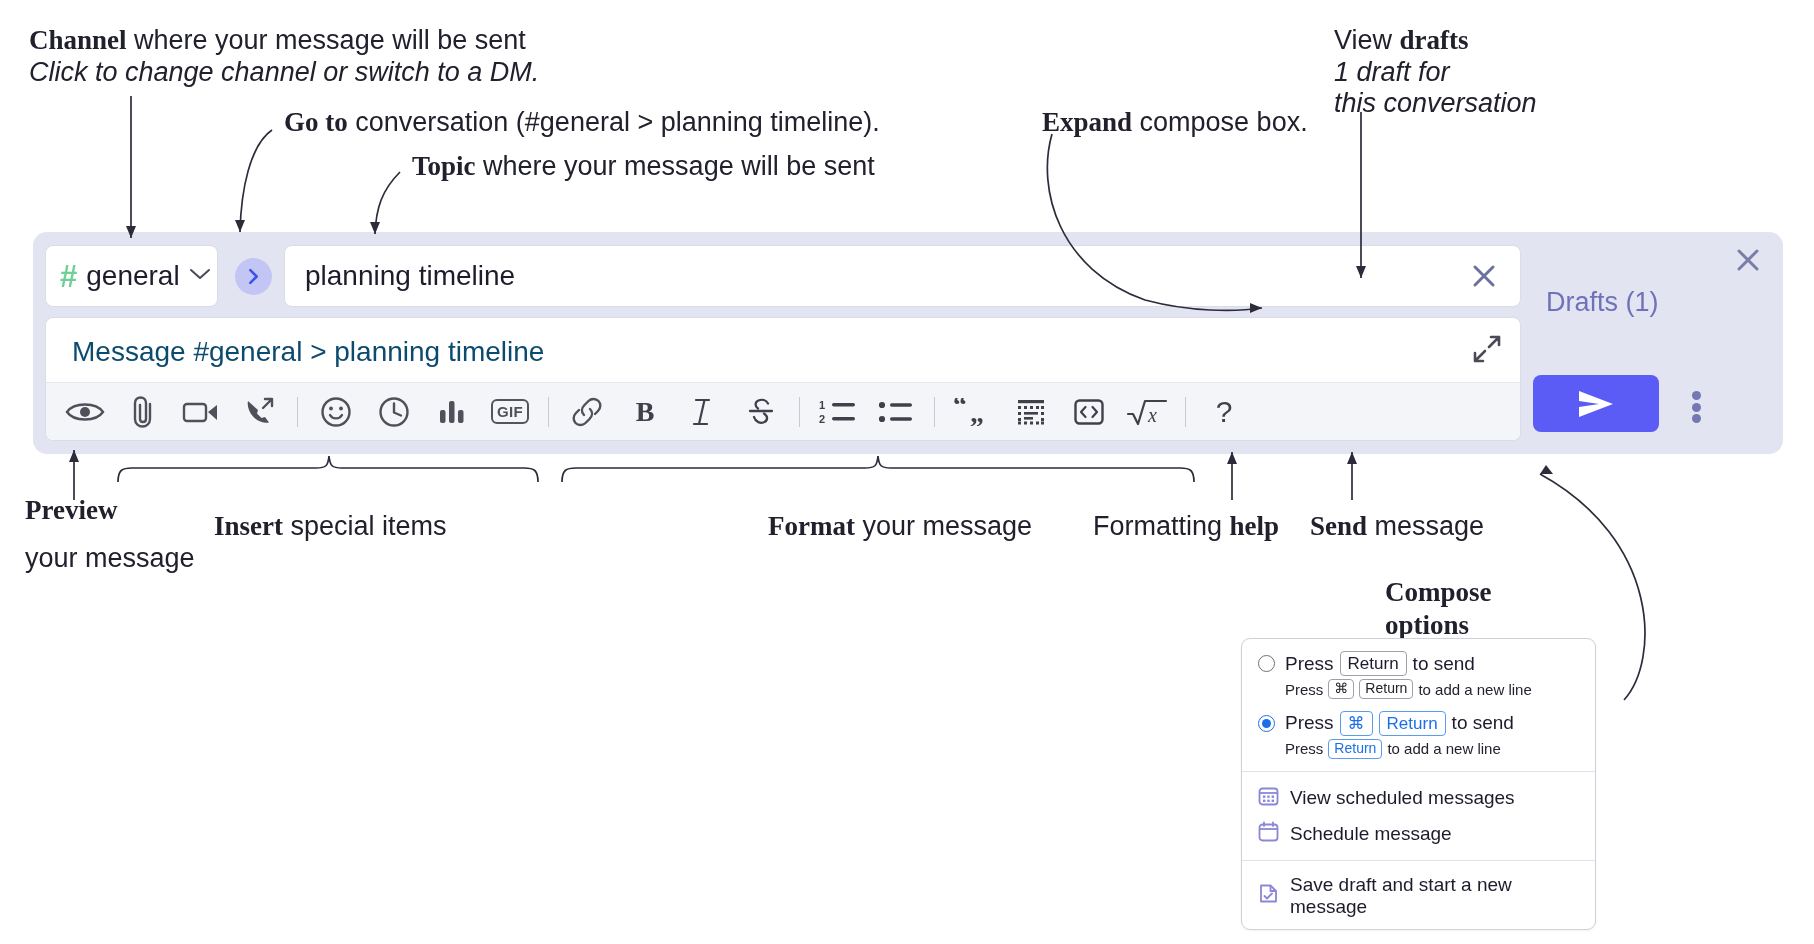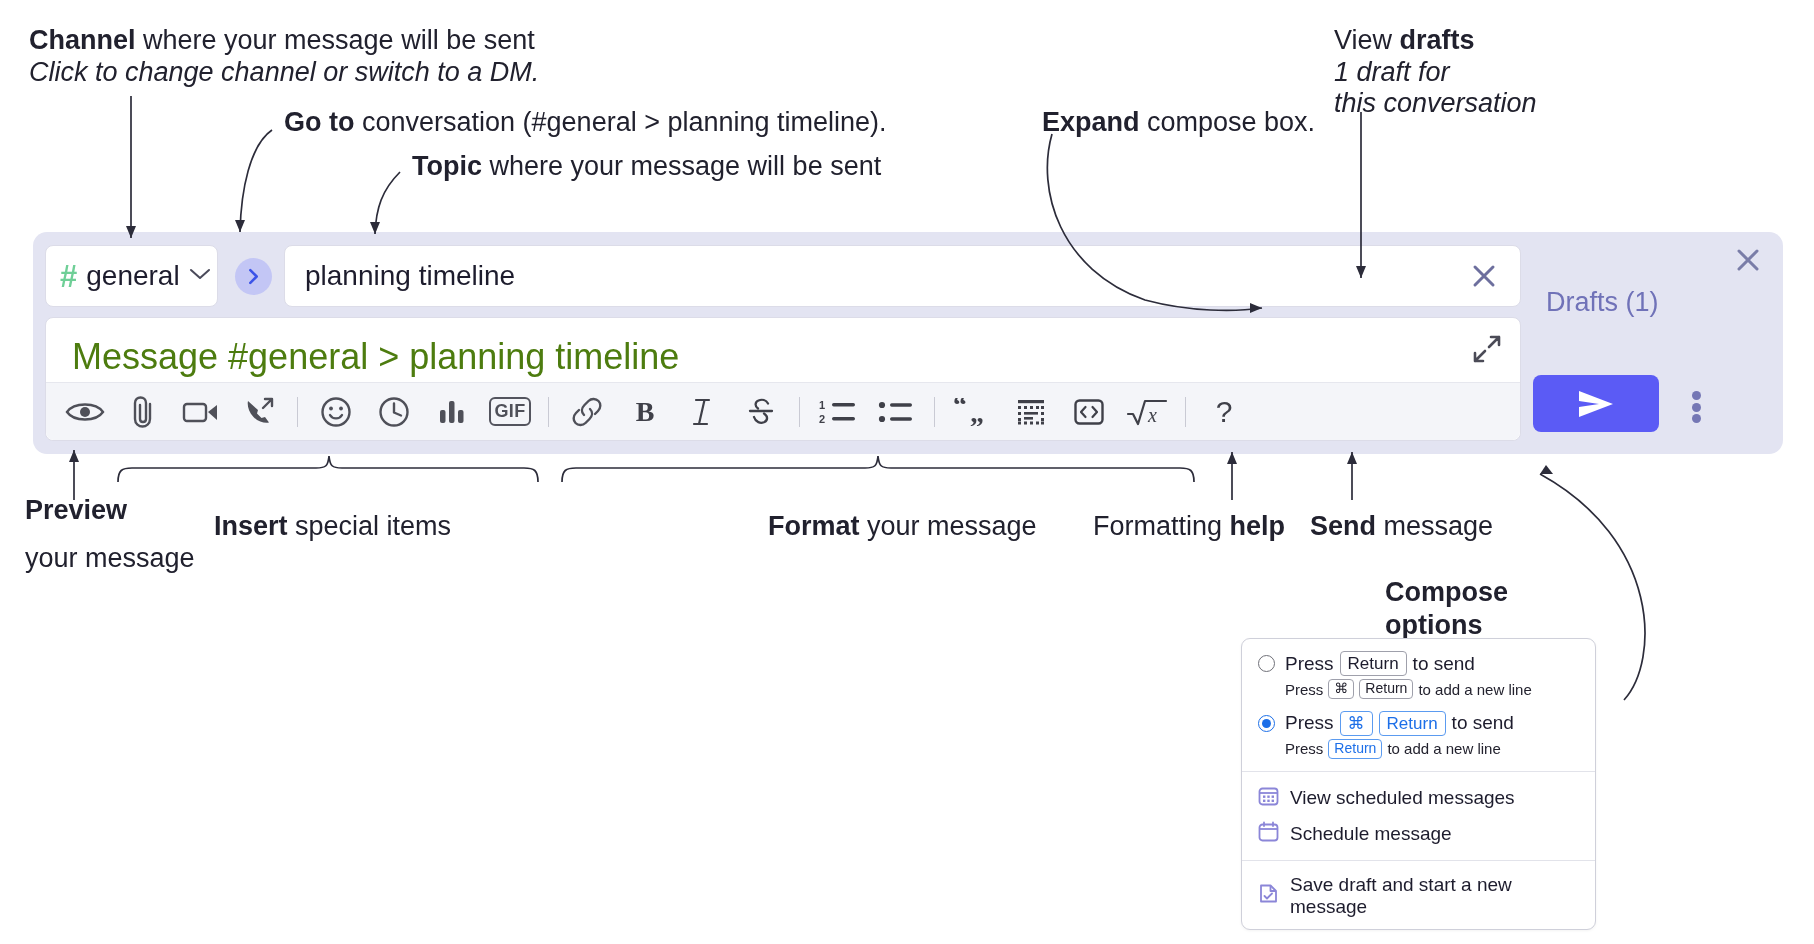--- a/index.html
+++ b/index.html
@@ -5,21 +5,21 @@
   html,body{margin:0;padding:0;}
   body{
     width:1814px;height:944px;
     background:#ffffff;
     font-family:"Liberation Sans", sans-serif;
     color:#1d1c2d;
     position:relative;
     overflow:hidden;
   }
   .anno{position:absolute;font-size:27px;line-height:36px;color:#21212e;white-space:nowrap;}
-  .anno b{font-weight:700;}
+  .anno b{font-weight:700;font-family:Liberation Serif, serif;}
   .anno i{font-style:italic;}
 
   
   #compose-panel{
     position:absolute;left:33px;top:232px;width:1750px;height:222px;
     background:#e3e4f2;border-radius:14px;
     box-sizing:border-box;
   }
   #compose-inner{position:absolute;left:12px;top:13px;width:1476px;height:196px;}
 
@@ -49,37 +49,37 @@
     border:none;outline:none;flex:1;font-size:28px;color:#1d1c2d;
     font-family:"Liberation Sans", sans-serif;background:transparent;
   }
   #topic-clear{width:36px;height:36px;display:flex;align-items:center;justify-content:center;cursor:pointer;color:#6d6f9e;}
 
   #message-box{
     position:absolute;left:0;top:72px;width:100%;height:124px;
     background:#fff;border:1px solid #dcdce8;border-radius:8px;box-sizing:border-box;
     overflow:hidden;
   }
-  #placeholder{position:absolute;left:26px;top:18px;font-size:36px;color:#4d7c0f;}
+  #placeholder{position:absolute;left:26px;top:18px;font-size:28px;color:#0c4a6e;}
   #expand-btn{position:absolute;right:16px;top:16px;width:32px;height:32px;cursor:pointer;color:#4b4b57;}
 
   #toolbar{
     position:absolute;left:0;bottom:0;width:100%;height:58px;
     background:#f4f5f9;border-top:1px solid #e6e7ee;
     display:flex;align-items:center;gap:0;box-sizing:border-box;padding-left:10px;
     border-bottom-left-radius:8px;border-bottom-right-radius:8px;
   }
   .tb-btn{
     width:58px;height:58px;display:flex;align-items:center;justify-content:center;
     color:#4f5059;cursor:pointer;flex:none;
   }
   .tb-btn svg{display:block;}
   .tb-sep{width:1px;height:30px;background:#c9cad4;margin:0 9px;flex:none;}
   .gifbox{
-    border:2.2px solid #53545e;border-radius:6px;font-size:18px;font-weight:700;
+    border:2.2px solid #53545e;border-radius:6px;font-size:15px;font-weight:700;
     padding:2px 4px;letter-spacing:.3px;color:#4f5059;
   }
   .tb-letter{font-size:28px;color:#3f4049;}
   .tb-letter.b{font-weight:700;font-family:"Liberation Serif",serif;}
   .tb-letter.help{font-size:30px;}
 
   
   #right-rail{position:absolute;left:1500px;top:0;width:250px;height:271px;}
   #panel-close{position:absolute;right:17px;top:10px;width:36px;height:36px;cursor:pointer;color:#7a7da8;display:flex;align-items:center;justify-content:center;}
   #drafts-link{position:absolute;left:13px;top:55px;font-size:27px;color:#7072b8;cursor:pointer;}

